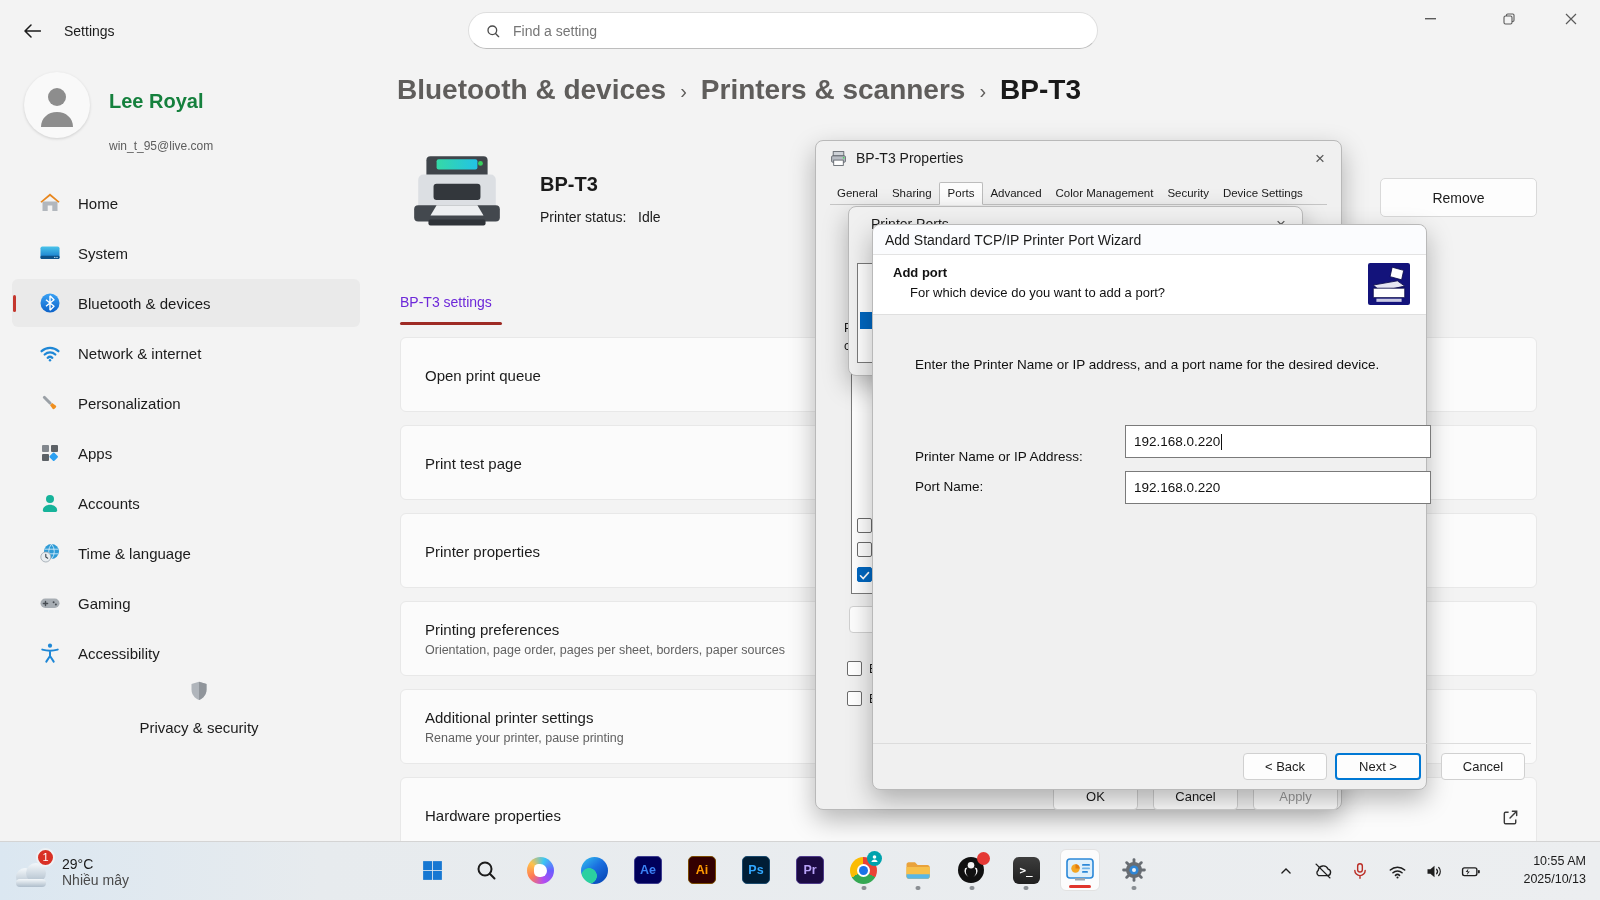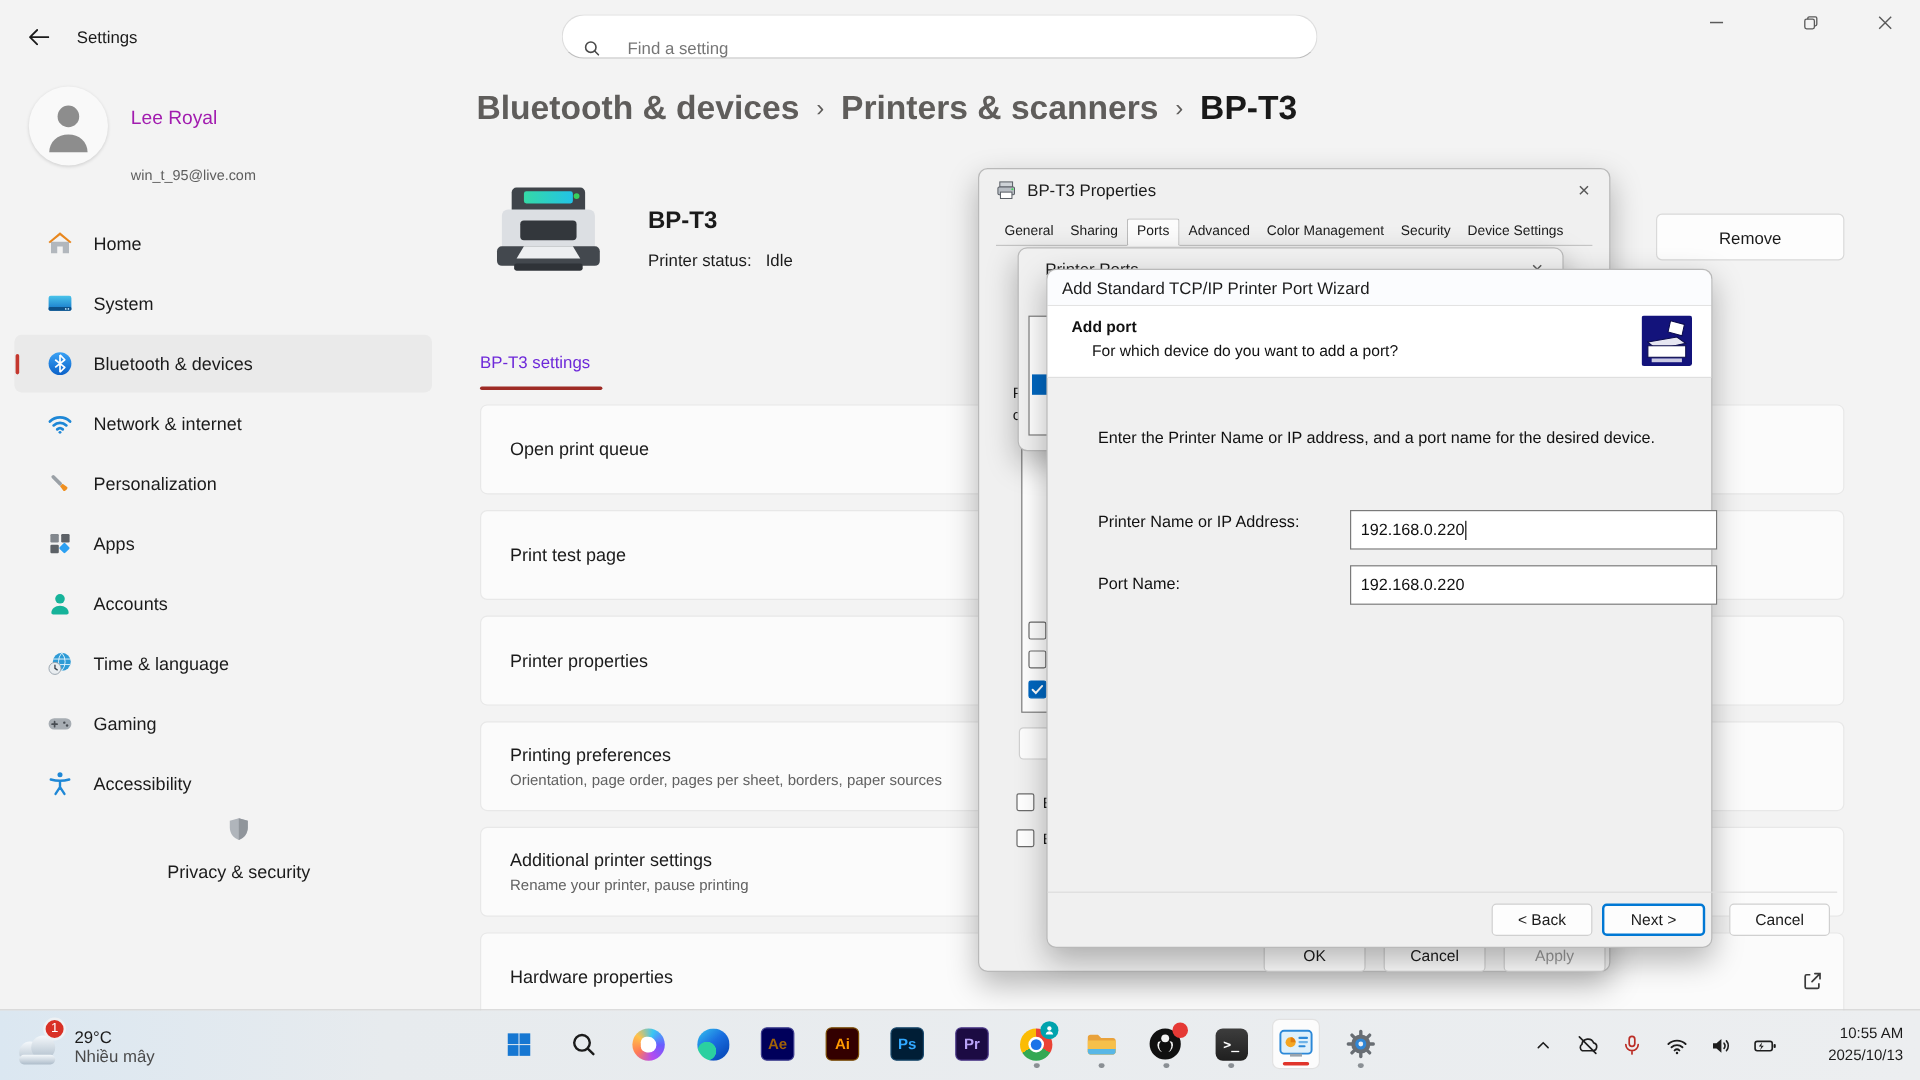--- a/index.html
+++ b/index.html
@@ -3,32 +3,32 @@
 <meta charset="utf-8">
 <style>
   * { margin:0; padding:0; box-sizing:border-box; }
   html,body { width:1600px; height:900px; }
   body { font-family:"Liberation Sans", sans-serif; background:#f3f3f3; overflow:hidden; }
   #screen { position:relative; width:1600px; height:900px; background:#f3f3f3; overflow:hidden; }
   .abs { position:absolute; }
 
   
   .win-title { font-size:14px; color:#1b1b1b; }
-  .search-pill { display:flex; align-items:flex-end; gap:22px; background:#fff; border:1px solid #dedede; border-bottom-color:#bdbdbd; border-radius:19px; padding:0 16px; }
+  .search-pill { display:flex; align-items:center; gap:12px; background:#fff; border:1px solid #dedede; border-bottom-color:#bdbdbd; border-radius:19px; padding:0 16px; }
   .search-pill span { color:#767676; font-size:14px; }
   .wctl { width:46px; height:38px; display:flex; align-items:center; justify-content:center; color:#5a5a5a; }
 
   
   .avatar { width:66px; height:66px; border-radius:50%; background:#f9f9f9; box-shadow:0 1px 3px rgba(0,0,0,.15); overflow:hidden; display:flex; align-items:center; justify-content:center; }
   .nav-item { position:absolute; left:12px; width:348px; height:48px; border-radius:6px; display:flex; align-items:center; gap:16px; padding-left:26px; cursor:default; }
   .nav-item.sel { background:#eaeaea; }
   .nav-item .pill { position:absolute; left:1px; top:16px; width:3px; height:17px; border-radius:2px; background:#c4372e; }
   .nav-item svg { width:24px; height:24px; flex:0 0 24px; }
   .nav-label { font-size:15px; color:#1b1b1b; }
-  .user-name { font-size:16px; font-weight:normal; color:#a21caf; }
+  .user-name { font-size:20px; font-weight:bold; color:#15803d; }
   .user-mail { font-size:12px; color:#5d5d5d; }
 
   
   .crumb { display:flex; align-items:center; gap:14px; }
   .crumb .c1 { font-size:28px; font-weight:600; color:#5f5d5b; }
   .crumb .sep { font-size:20px; color:#5f5d5b; padding-top:3px; }
   .crumb .c3 { font-size:28px; font-weight:700; color:#191919; }
   .hero-name { font-size:20px; font-weight:700; color:#1b1b1b; }
   .hero-status { font-size:14px; color:#1b1b1b; }
   .seg-tab { font-size:14px; color:#6d28d9; }
@@ -370,21 +370,21 @@
             <path d="M23 4l11 3-2 9-11-3z" fill="#fff" stroke="#0a0a4a" stroke-width=".8"></path>
             <path d="M5 21l23-4 7 5-23 5z" fill="#e6e6f2" stroke="#0a0a4a" stroke-width=".8"></path>
             <path d="M5 24h30v9H5z" fill="#fff" stroke="#0a0a4a" stroke-width=".8"></path>
             <rect x="8" y="34" width="24" height="3" fill="#c9c9e2"></rect>
           </svg>
       </span>
     </div>
 
     <div class="abs" style="left:42px; top:132px; font-size:13.5px; color:#111;">Enter the Printer Name or IP address, and a port name for the desired device.</div>
 
-    <div class="wiz-label" style="left:42px; top:202px;">Printer Name or IP Address:</div>
+    <div class="wiz-label" style="left:42px; top:224px;">Printer Name or IP Address:</div>
     <div class="tbox" style="left:252px; top:200px;">
       <span>192.168.0.220</span>
         <span class="caret"></span>
     </div>
 
     <div class="wiz-label" style="left:42px; top:254px;">Port Name:</div>
     <div class="tbox" style="left:252px; top:246px;">
       <span>192.168.0.220</span>
     </div>
 
@@ -439,21 +439,21 @@
     </div>
     <div class="tb-slot" style="left:520px;">
       <span style="width:27px; height:27px; border-radius:50%; background:conic-gradient(from 20deg,#39c6f4,#6a5cff,#b44cf0,#ff7b54,#ffc24a,#39c6f4); display:flex; align-items:center; justify-content:center;">
           <span style="width:13px; height:13px; border-radius:40% 60% 55% 45%; background:#fff;"></span>
         </span>
     </div>
     <div class="tb-slot" style="left:574px;">
       <span style="width:27px; height:27px; border-radius:50%; background:radial-gradient(circle at 30% 70%,#2bd0a0 0 28%,transparent 30%),linear-gradient(140deg,#35c5f0 0%,#1a6fe0 45%,#0b50c0 80%);"></span>
     </div>
     <div class="tb-slot" style="left:628px;">
-      <span class="adobe" style="background:#00005b; color:#a16207; border:1px solid #3d3d8f;">Ae</span>
+      <span class="adobe" style="background:#00005b; color:#3b82f6; border:1px solid #3d3d8f;">Ae</span>
     </div>
     <div class="tb-slot" style="left:682px;">
       <span class="adobe" style="background:#330000; color:#ff9a00; border:1px solid #7a4a00;">Ai</span>
     </div>
     <div class="tb-slot" style="left:736px;">
       <span class="adobe" style="background:#001e36; color:#31a8ff; border:1px solid #1a4a6e;">Ps</span>
     </div>
     <div class="tb-slot" style="left:790px;">
       <span class="adobe" style="background:#1c0b43; color:#b8a2f7; border:1px solid #4d3a8a;">Pr</span>
     </div>

